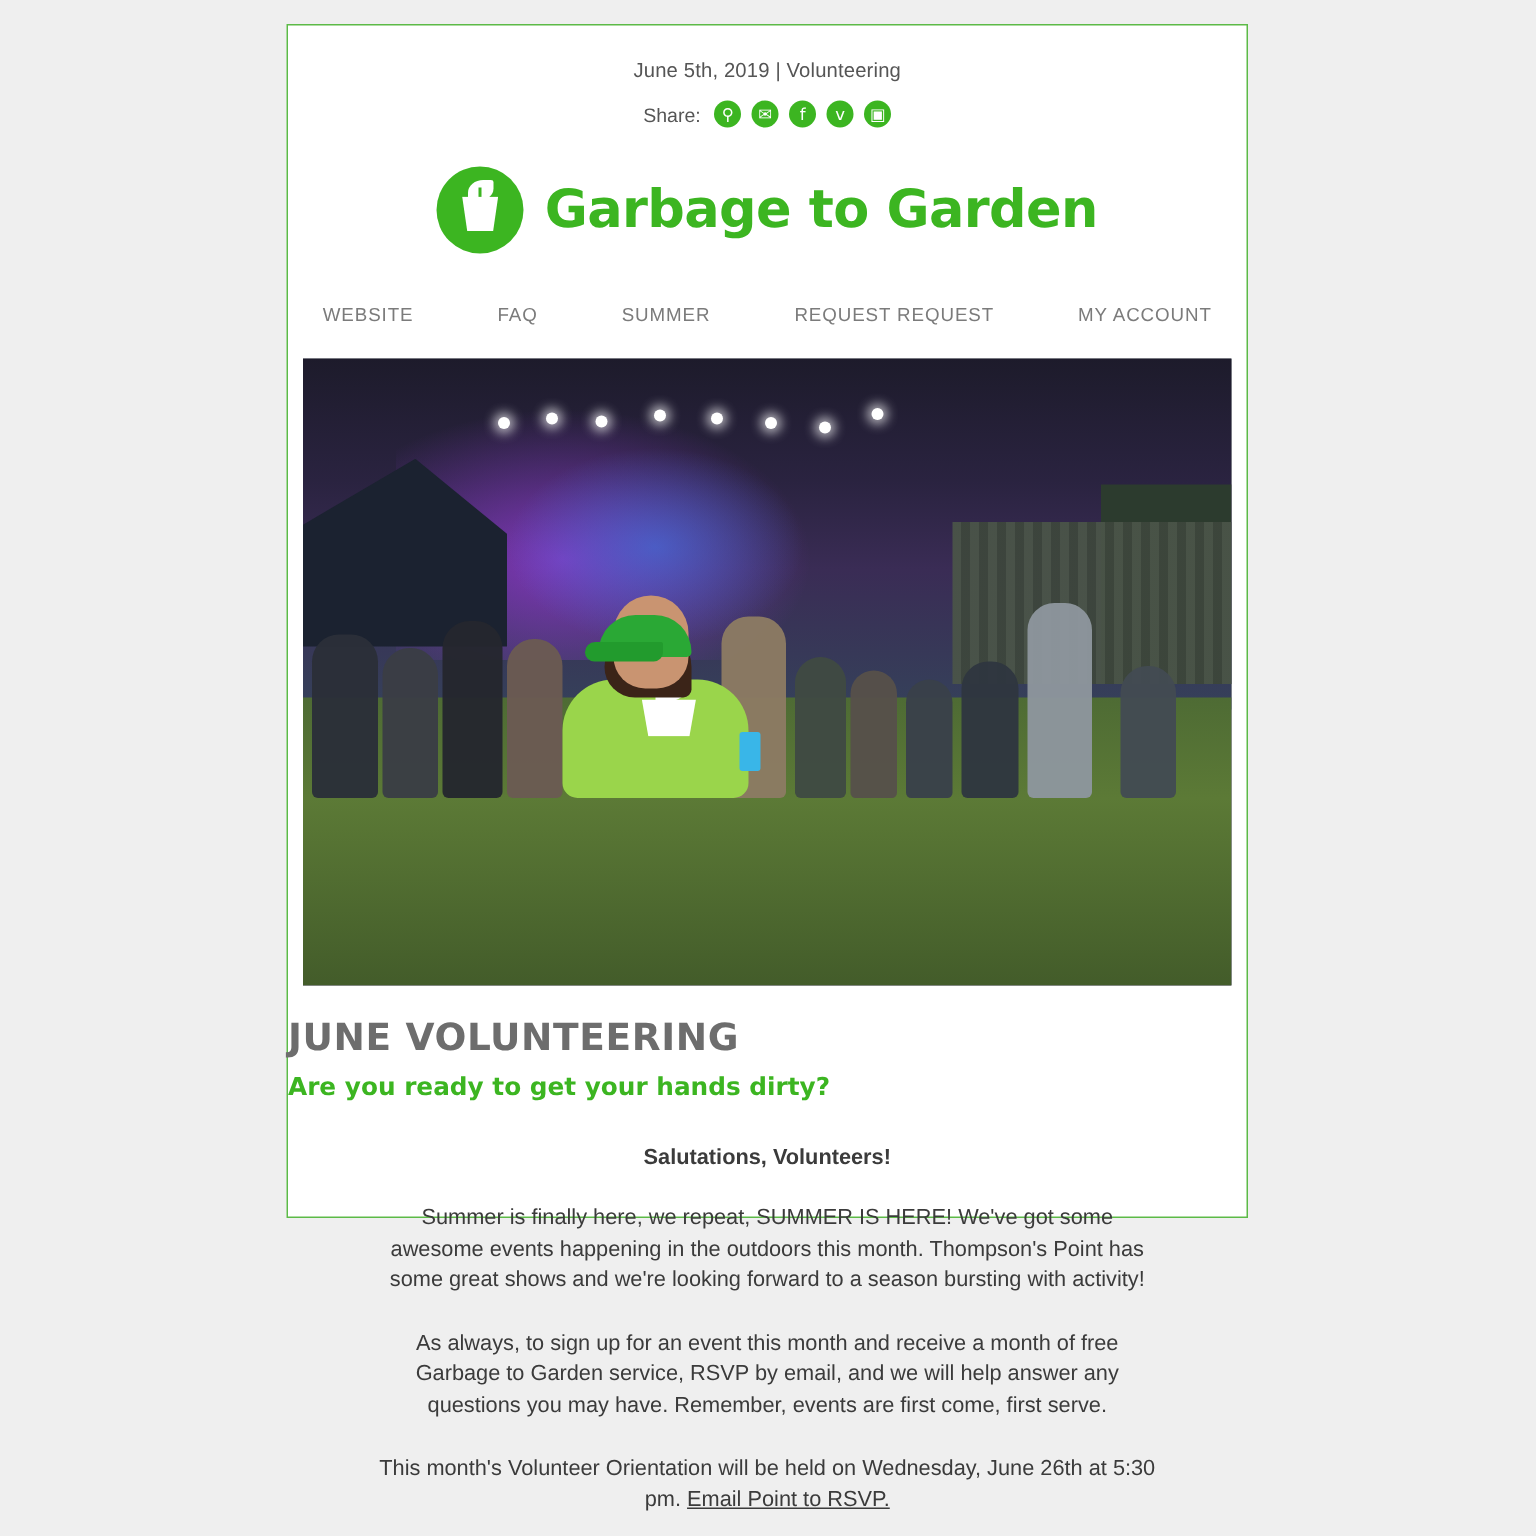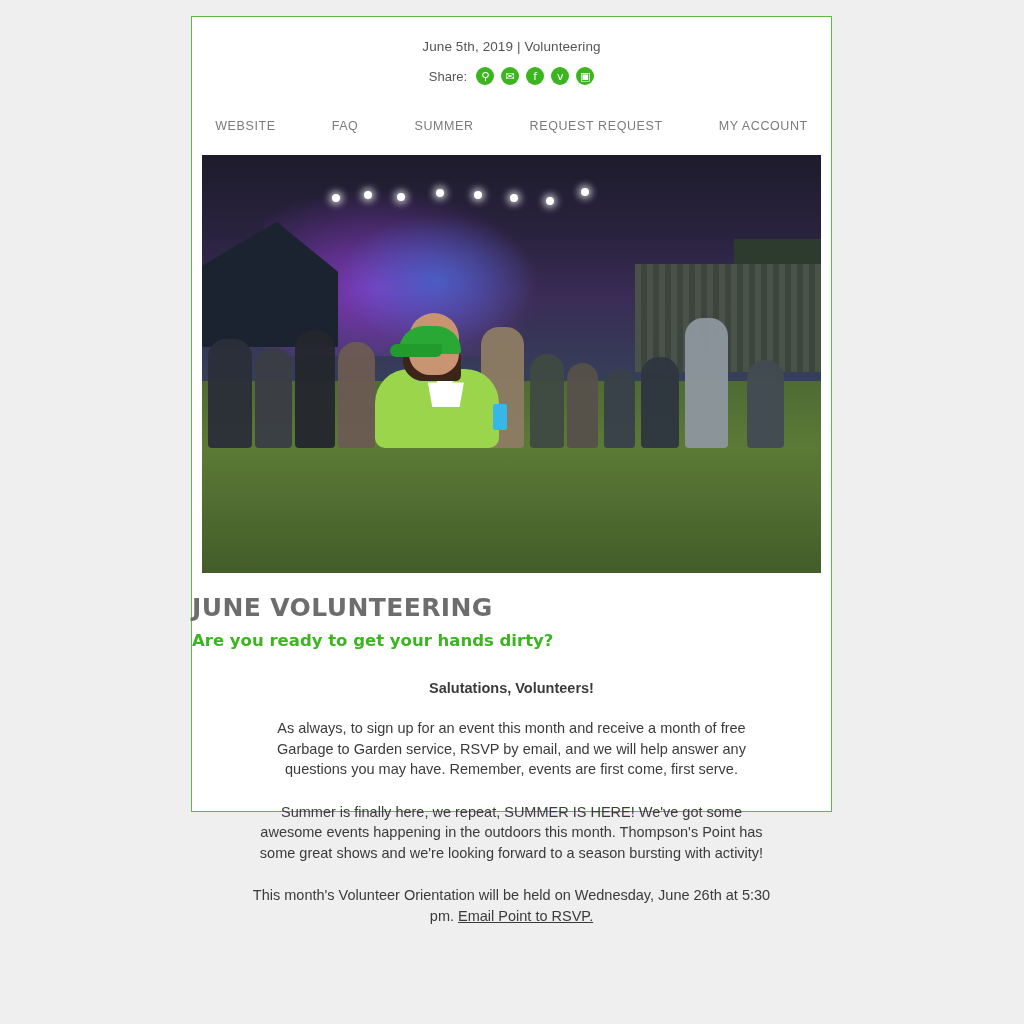--- a/index.html
+++ b/index.html
@@ -330,20 +330,28 @@
 
   <div class="share-row">
     <span class="share-label">Share:</span>
     <span class="share-icon">⚲</span>
     <span class="share-icon">✉</span>
     <span class="share-icon">f</span>
     <span class="share-icon">ᴠ</span>
     <span class="share-icon">▣</span>
   </div>
 
+  <div class="logo-row">
+    <span class="logo-mark">
+      <span class="sprout"></span>
+      <span class="stem"></span>
+      <span class="bin"></span>
+    </span>
+    <span class="logo-text">Garbage to Garden</span>
+  </div>
 
   <div class="nav">
     <span class="nav-item">WEBSITE</span>
     <span class="nav-item">FAQ</span>
     <span class="nav-item">SUMMER</span>
     <span class="nav-item">REQUEST REQUEST</span>
     <span class="nav-item">MY ACCOUNT</span>
   </div>
 
   <div class="hero">
@@ -385,18 +393,18 @@
       <span class="volunteer-brim"></span>
       <span class="badge"></span>
     </div>
   </div>
 
   <div class="headline">JUNE VOLUNTEERING</div>
   <div class="subhead">Are you ready to get your hands dirty?</div>
 
   <div class="body-area">
     <div class="greeting">Salutations, Volunteers!</div>
+    <div class="para">Summer is finally here, we repeat, SUMMER IS HERE! We've got some awesome events happening in the outdoors this month. Thompson's Point has some great shows and we're looking forward to a season bursting with activity!</div>
     <div class="para">As always, to sign up for an event this month and receive a month of free Garbage to Garden service, RSVP by email, and we will help answer any questions you may have. Remember, events are first come, first serve.</div>
-    <div class="para">Summer is finally here, we repeat, SUMMER IS HERE! We've got some awesome events happening in the outdoors this month. Thompson's Point has some great shows and we're looking forward to a season bursting with activity!</div>
     <div class="para"><span>This month's Volunteer Orientation will be held on Wednesday, June 26th at 5:30 pm. </span><a class="link-underline" href="#">Email Point to RSVP.</a></div>
   </div>
 
 </div>
 
 </body></html>

